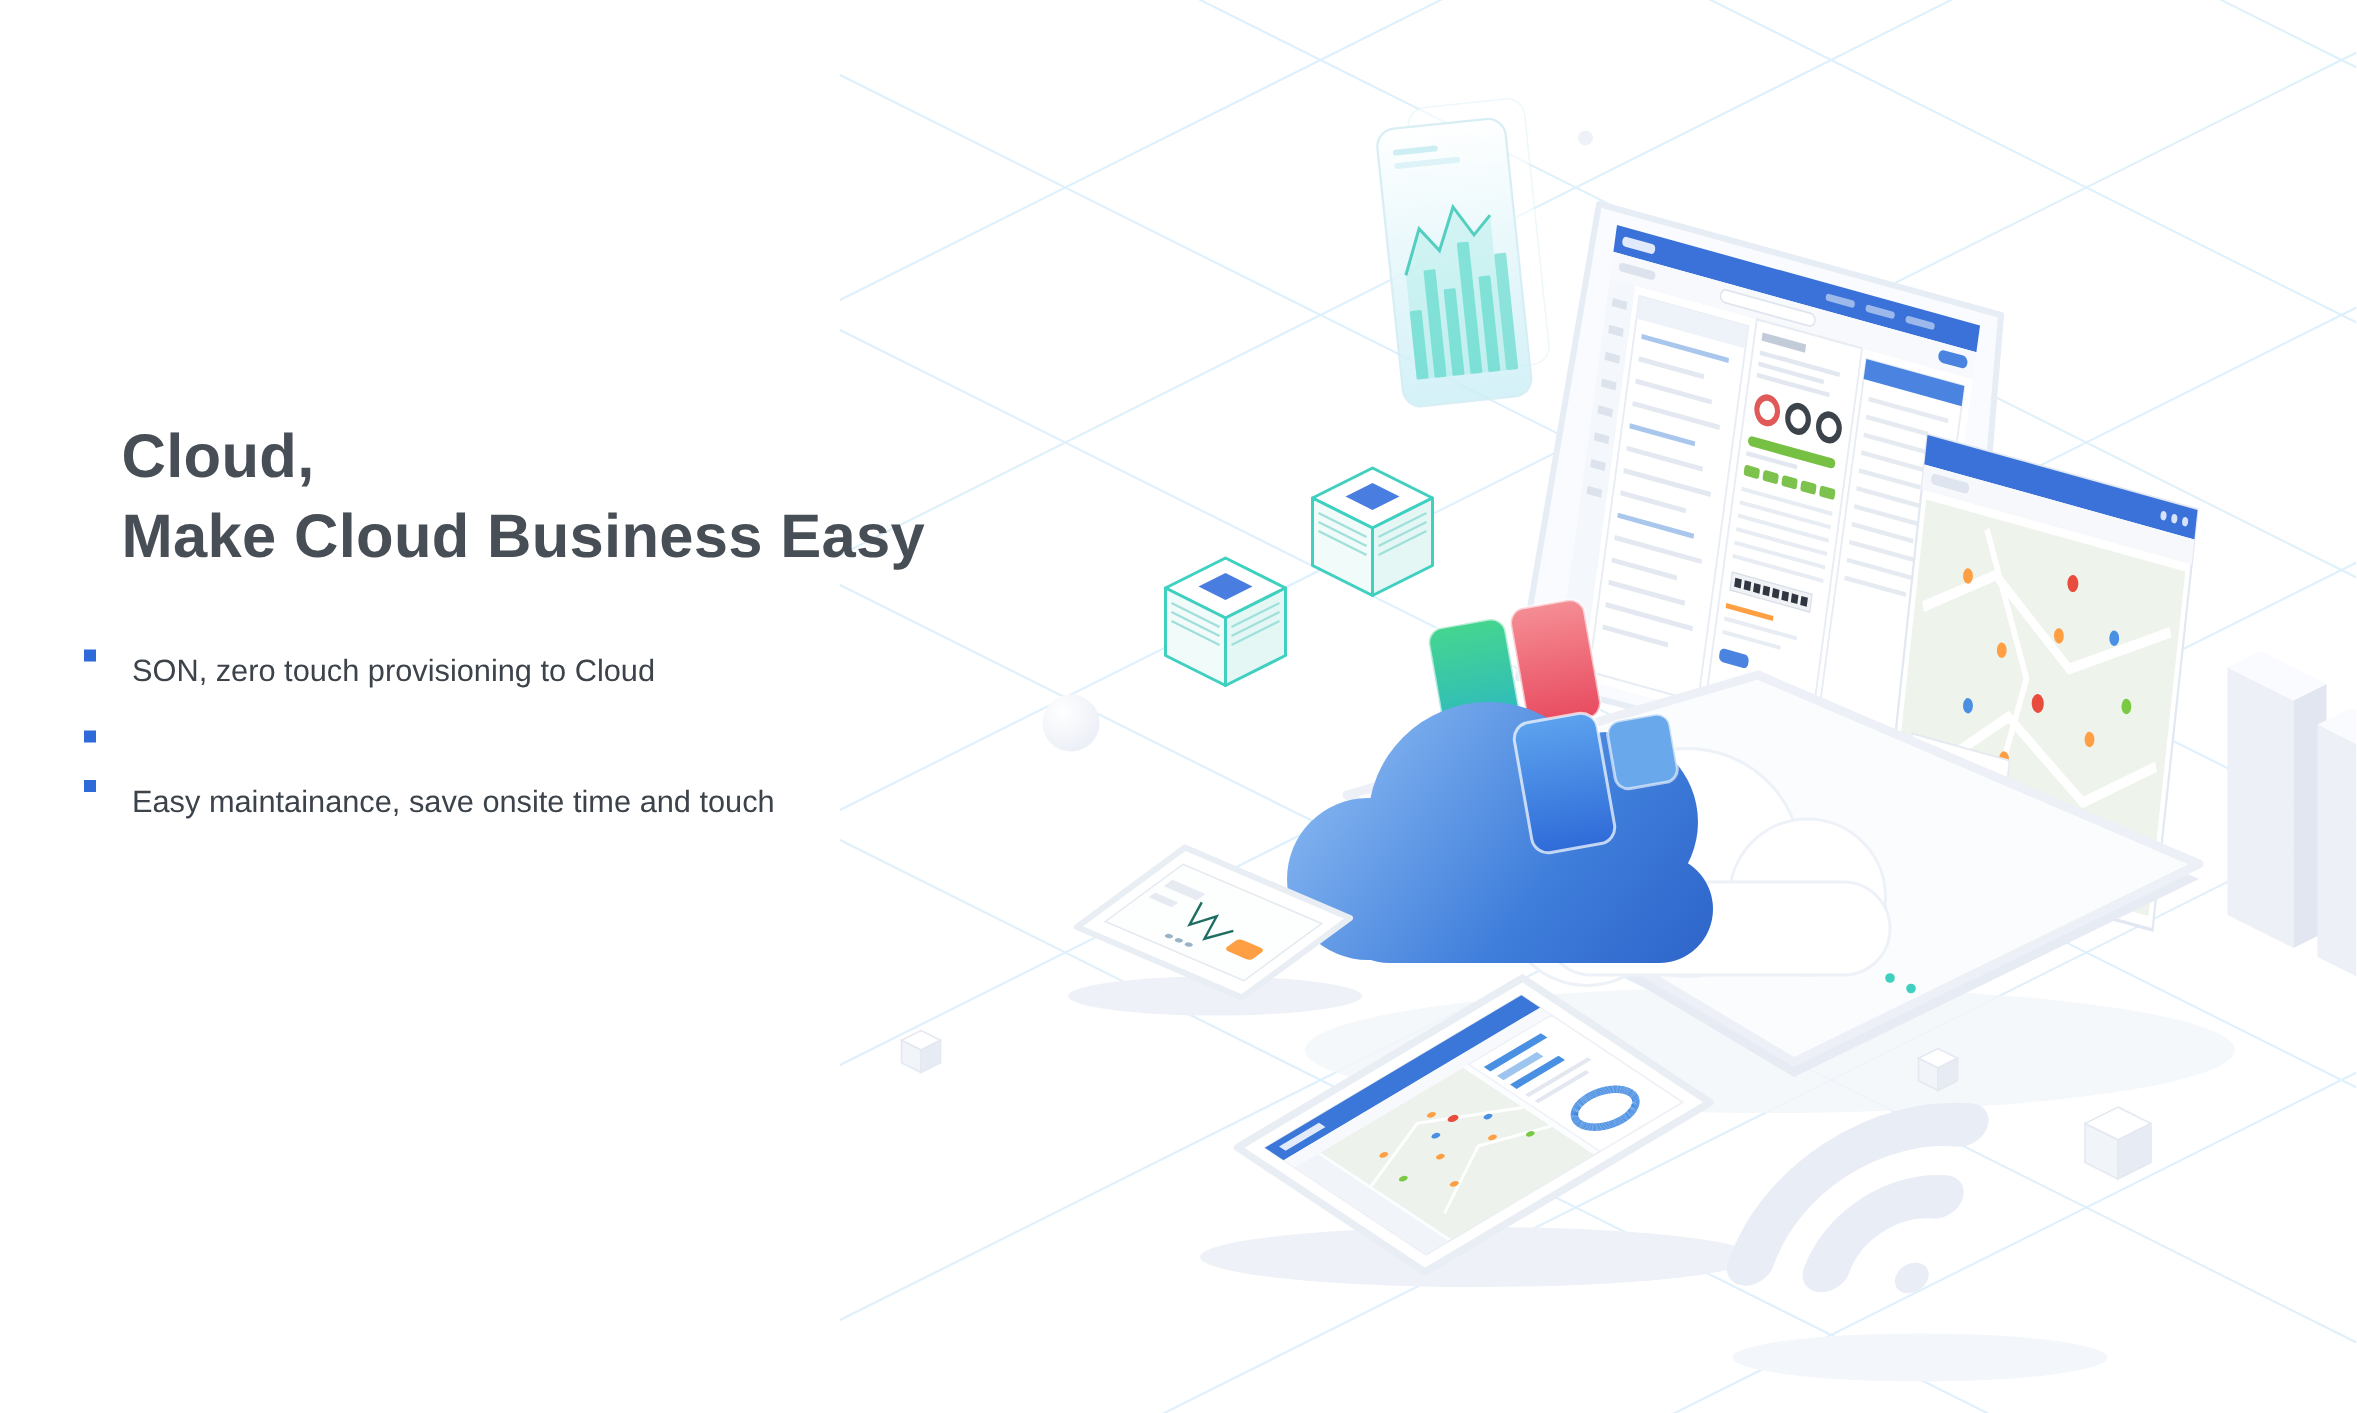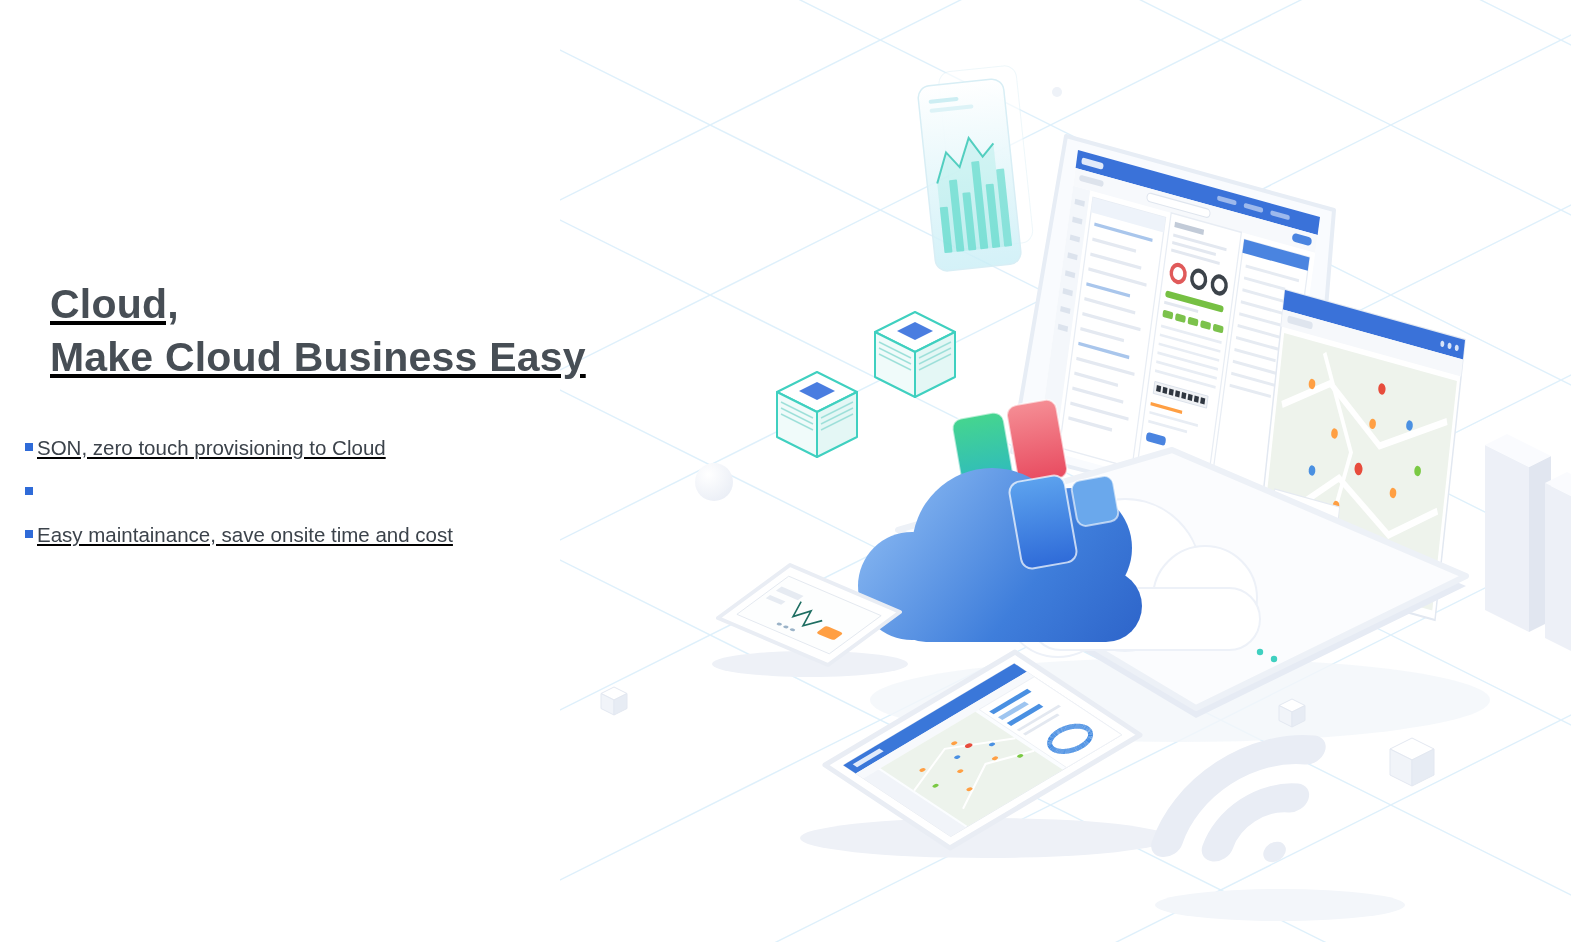--- a/index.html
+++ b/index.html
@@ -1,22 +1,22 @@
 <!DOCTYPE html>
 <html><head>
 <meta charset="utf-8">
 <style>
   html,body{margin:0;padding:0;background:#fff;}
   .page{position:relative;width:1571px;height:942px;background:#ffffff;overflow:hidden;
         font-family:"Liberation Sans",sans-serif;}
-  .text-col{position:absolute;left:25px;top:278px;width:660px;z-index:2;text-decoration:underline;}
+  .text-col{position:absolute;left:56px;top:278px;width:660px;z-index:2;}
   .hero-title{margin:0 0 48px 25px;font-size:41px;line-height:1.3;font-weight:700;
               color:#474e55;letter-spacing:.2px;}
   .feature-list{list-style:none;margin:0;padding:0;}
-  .feature-list li{display:flex;align-items:center;gap:4px;font-size:20.5px;line-height:29px;
+  .feature-list li{display:flex;gap:24px;font-size:20.5px;line-height:29px;
                    color:#3c434b;margin-bottom:25px;}
   .bullet-sq{width:8px;height:8px;background:#2f6bd8;flex:0 0 auto;}
   .illustration{position:absolute;left:560px;top:0;width:1011px;height:942px;z-index:1;}
 </style>
 </head>
 <body>
 
 <div class="page">
 
   <div class="text-col">
@@ -27,21 +27,21 @@
     <ul class="feature-list">
       <li>
           <span class="bullet-sq"></span>
           <span>SON, zero touch provisioning to Cloud</span>
         </li>
       <li>
           <span class="bullet-sq"></span>
         </li>
       <li>
           <span class="bullet-sq"></span>
-          <span>Easy maintainance, save onsite time and cost</span>
+          <span>Easy maintainance, save onsite time and touch</span>
         </li>
     </ul>
   </div>
 
   <div class="illustration">
   <svg width="1011" height="942" viewBox="0 0 1011 942" xmlns="http://www.w3.org/2000/svg">
     <defs>
       <linearGradient id="gradCloud" gradientUnits="userSpaceOnUse" x1="340" y1="460" x2="600" y2="660">
         <stop offset="0" stop-color="#8ab9f2"></stop>
             <stop offset=".55" stop-color="#3f7edb"></stop>

